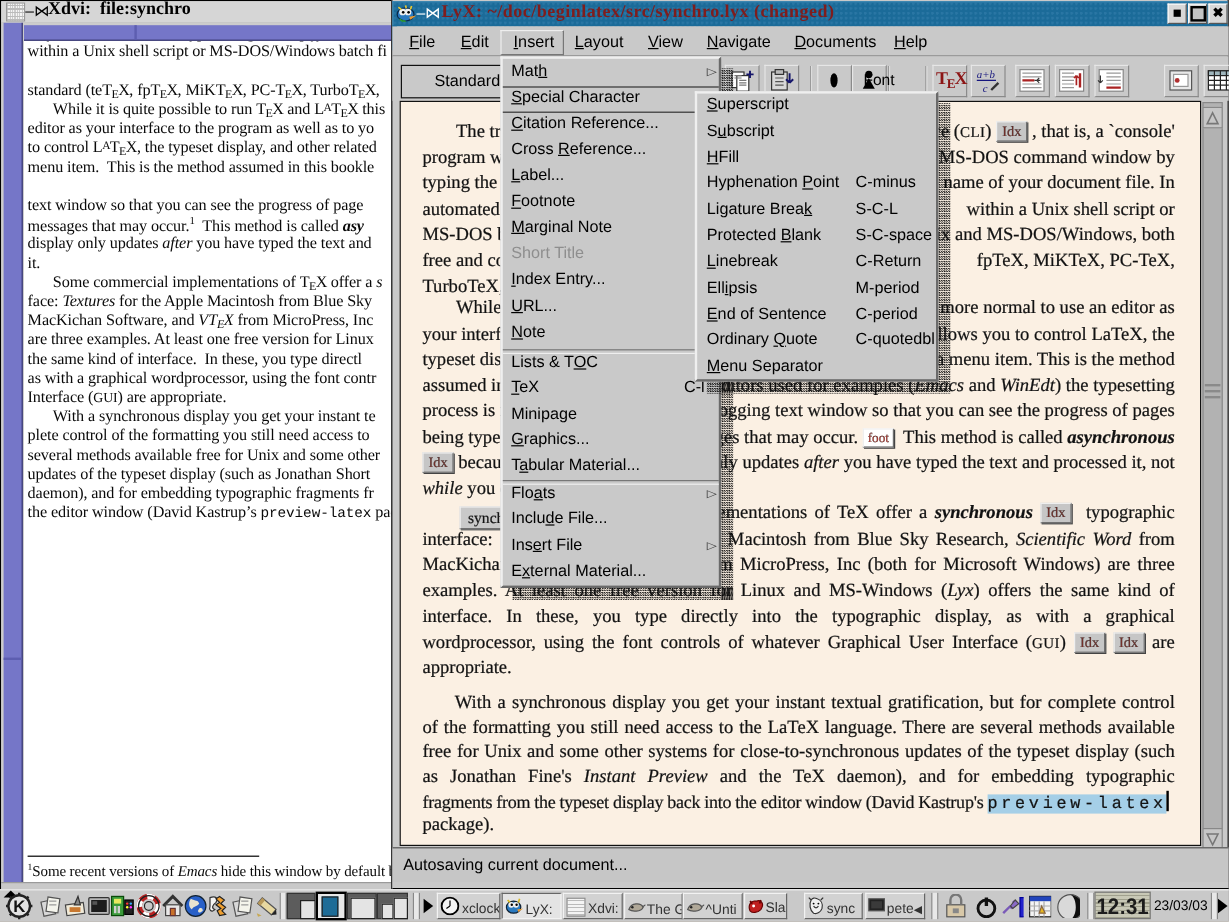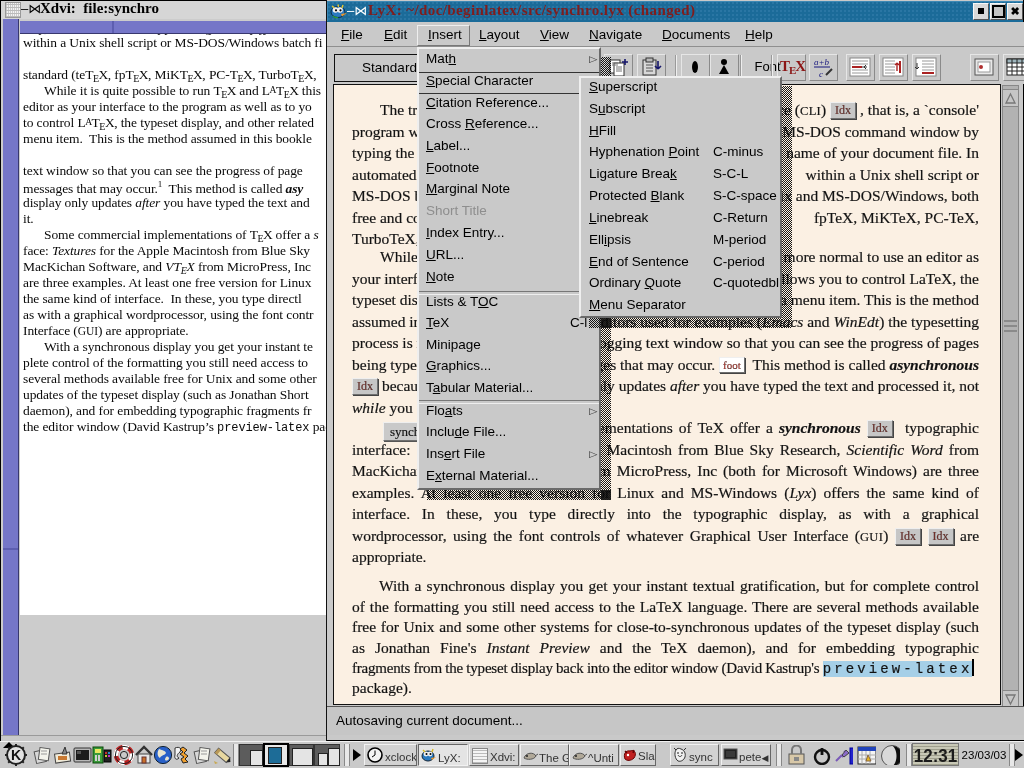--- a/index.html
+++ b/index.html
@@ -10,21 +10,21 @@
   #xdvi-title{left:1px;top:1px;width:335px;height:18px;background:#d6d6d6;border-bottom:1px solid #8a8a8a;}
   #xdvi-icon{left:5px;top:2px;width:14px;height:14px;background:#f4f4f4;border:1px solid #999;
      background-image:repeating-linear-gradient(0deg,#bbb 0 1px,transparent 1px 3px),repeating-linear-gradient(90deg,#ccc 0 1px,transparent 1px 2px);}
   #xdvi-pin{left:21px;top:1px;font:13px "Liberation Sans",sans-serif;color:#000;}
   #xdvi-tt{left:40px;top:0px;font:bold 15px "Liberation Serif",serif;color:#000;}
   #xdvi-main{left:1px;top:19px;width:335px;height:717px;background:#cccccc;}
   .vsb{left:3px;top:19px;width:16px;height:716px;background:#7576c8;border-right:1px solid #38386e;box-sizing:border-box;}
   .vsb-divider{left:3px;top:548px;width:15px;height:2px;background:#5d5eb0;}
   .hsb{left:20px;top:21px;width:316px;height:13px;background:#7576c8;border-bottom:1px solid #38386e;box-sizing:border-box;}
   .hsb-divider{left:112px;top:21px;width:2px;height:12px;background:#5d5eb0;}
-  #xdvi-page{left:20px;top:34px;width:316px;height:581px;background:#ffffff;overflow:hidden;}
+  #xdvi-page{left:20px;top:34px;width:316px;height:701px;background:#ffffff;overflow:hidden;}
   .dviline{position:absolute;left:3px;white-space:nowrap;font-family:"Liberation Serif",serif;
            font-size:13.5px;color:#0a0a0a;letter-spacing:-0.1px;}
   .dviline i{font-style:italic;}
   t-{letter-spacing:-0.5px;}
   t- e, .dviline e{font-size:10px;vertical-align:-2.5px;letter-spacing:-0.5px;}
   t- a-{font-size:9.5px;vertical-align:2.5px;letter-spacing:-0.5px;}
   .sc2{font-size:11.5px;}
   .tw{font-family:"Liberation Mono",monospace;font-size:12px;}
   #xdvi-bottom{left:1px;top:735px;width:335px;height:7px;background:#c9c9c9;border-top:1px solid #9a9a9a;border-bottom:1px solid #000;box-sizing:border-box;}
   
@@ -168,21 +168,21 @@
       </svg></div>
   <div class="tsep" style="left:675px"></div>
   <div class="abs tbi" style="left:681px"><svg width="27" height="25">
         <ellipse cx="13" cy="12" rx="3" ry="6" fill="#000"></ellipse>
       </svg></div>
   <div class="abs tbi" style="left:710px"><svg width="27" height="25">
         <circle cx="13" cy="7" r="3" fill="#000"></circle>
         <path d="M13 10 L8 19 L18 19 Z" fill="#000"></path>
       </svg></div>
   <div class="tsep" style="left:740px"></div>
-  <div class="abs tbi" style="left:753px;border:none;">
+  <div class="abs tbi" style="left:718px;border:none;">
       <div style="font-size:13px;margin-top:5px;text-align:center;color:#000">Font</div>
     </div>
   <div class="tsep" style="left:771px"></div>
   <div class="abs tbi" style="left:777px">
       <div style="font:bold 15px 'Liberation Serif';color:#8c1515;margin:3px 0 0 2px;letter-spacing:-1px">T<span style="font-size:11px;vertical-align:-3px">E</span>X</div>
     </div>
   <div class="abs tbi" style="left:809px"><svg width="27" height="25">
     <text x="4" y="10" font-size="9" fill="#16167e" font-family="Liberation Serif" font-style="italic">a+b</text>
     <path d="M4 12h16" stroke="#16167e"></path>
         <text x="9" y="22" font-size="9" fill="#16167e" font-family="Liberation Serif" font-style="italic">c</text>

